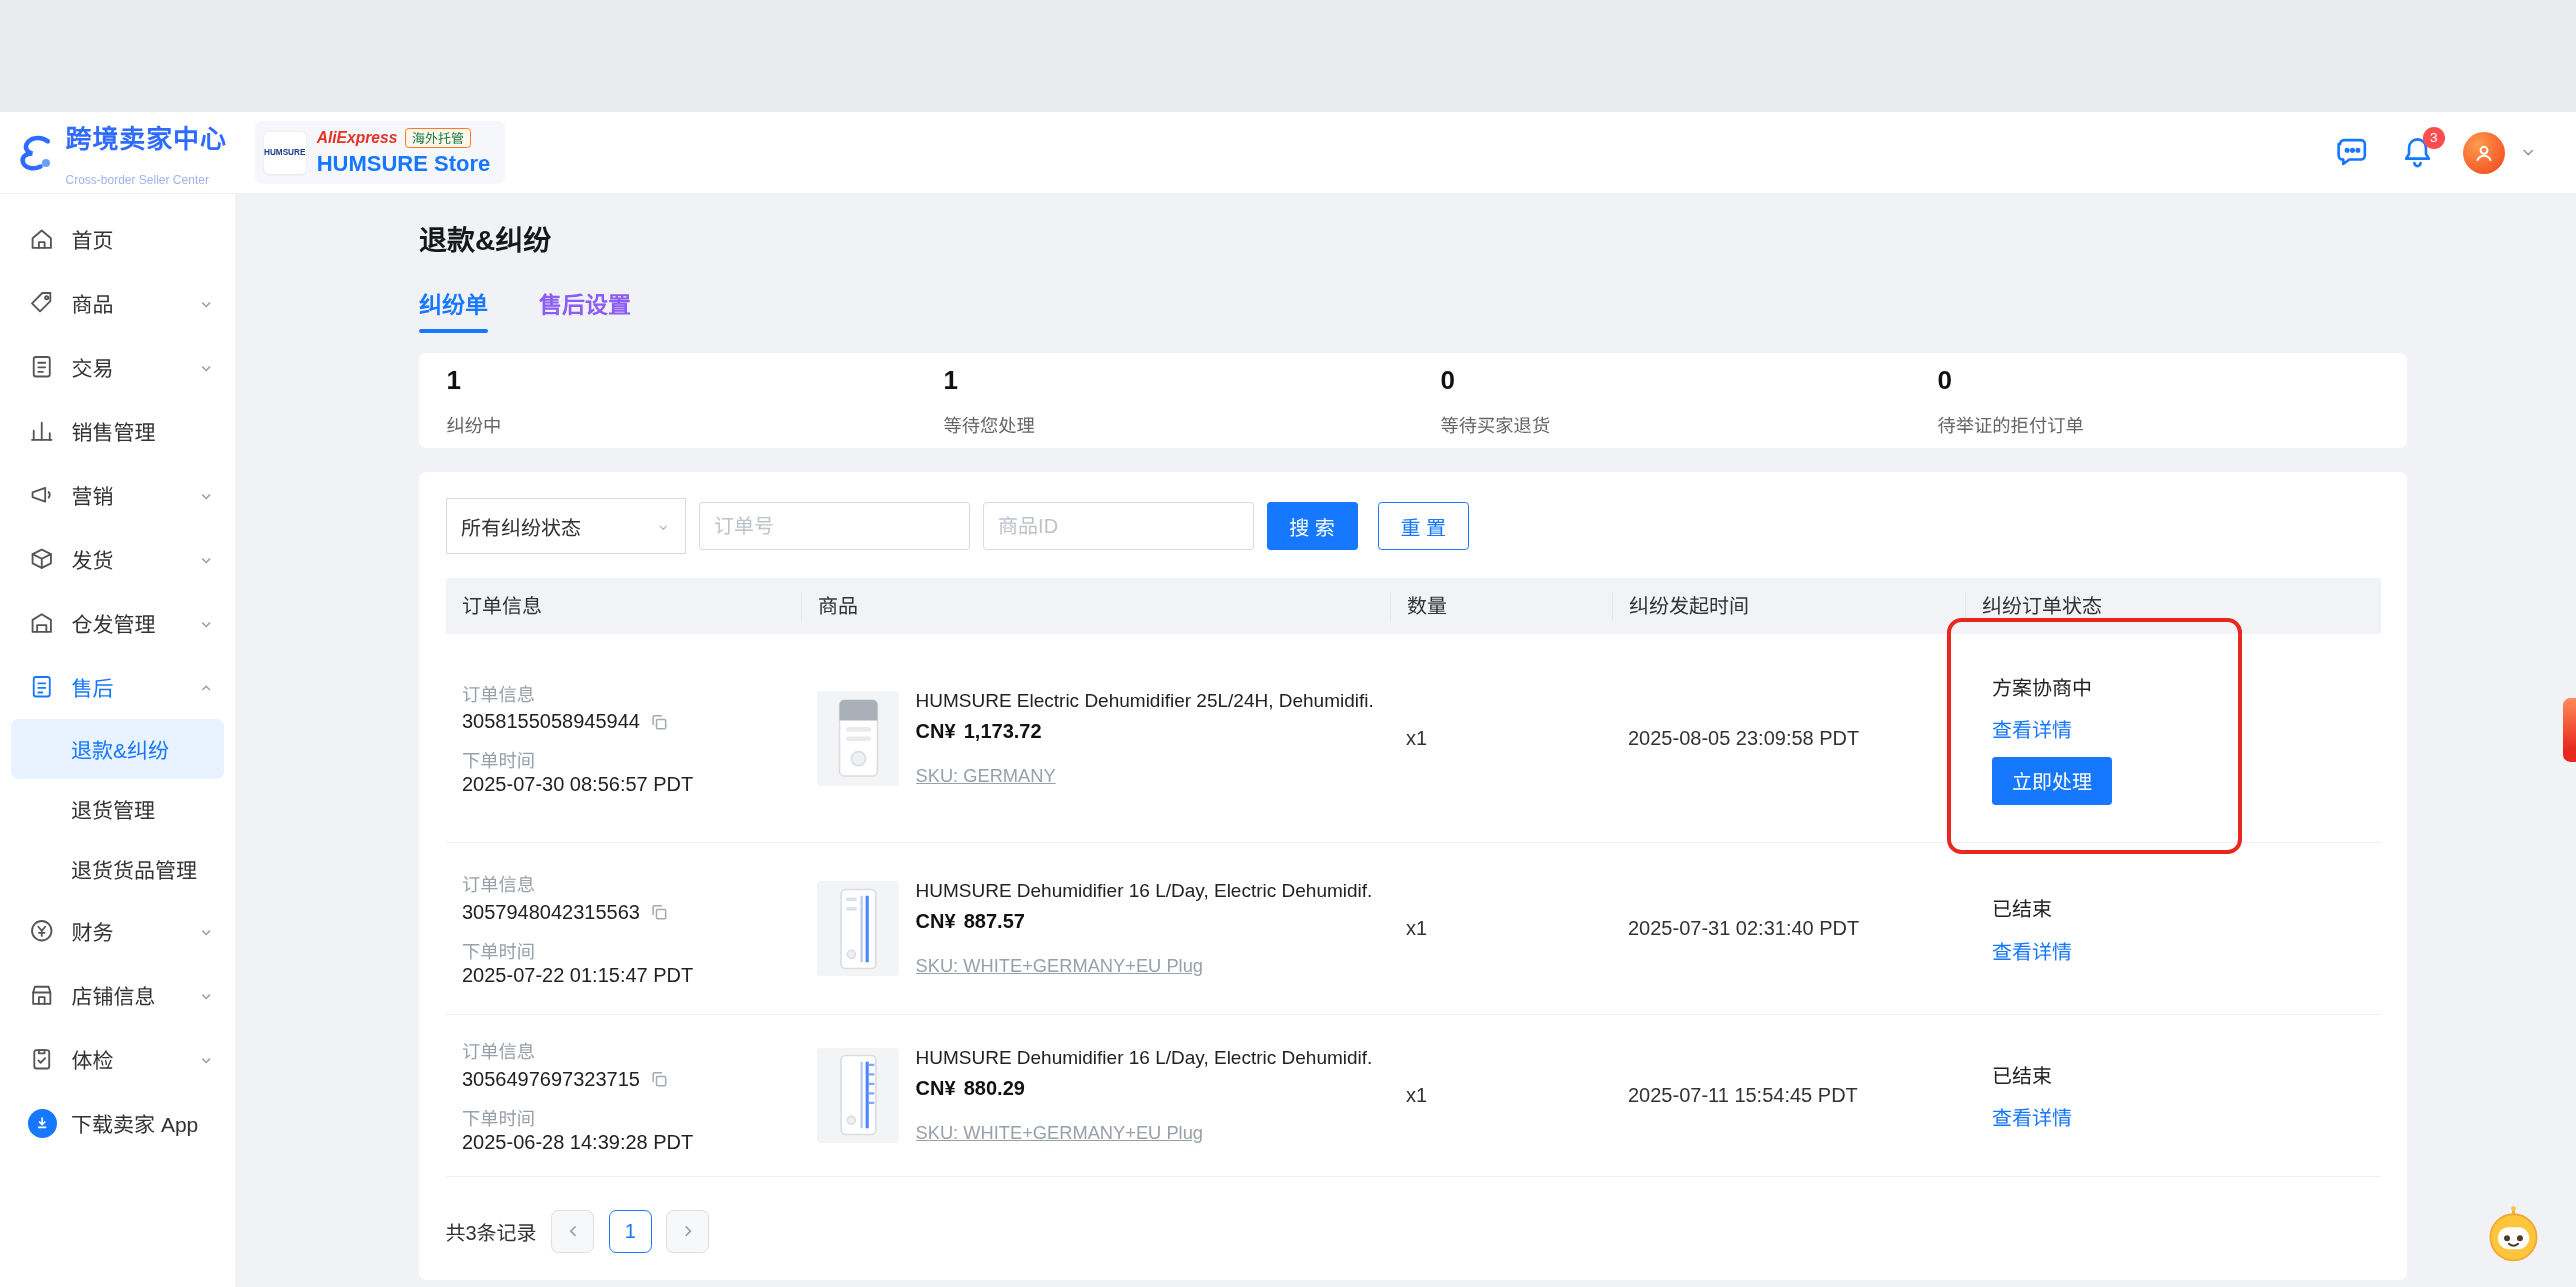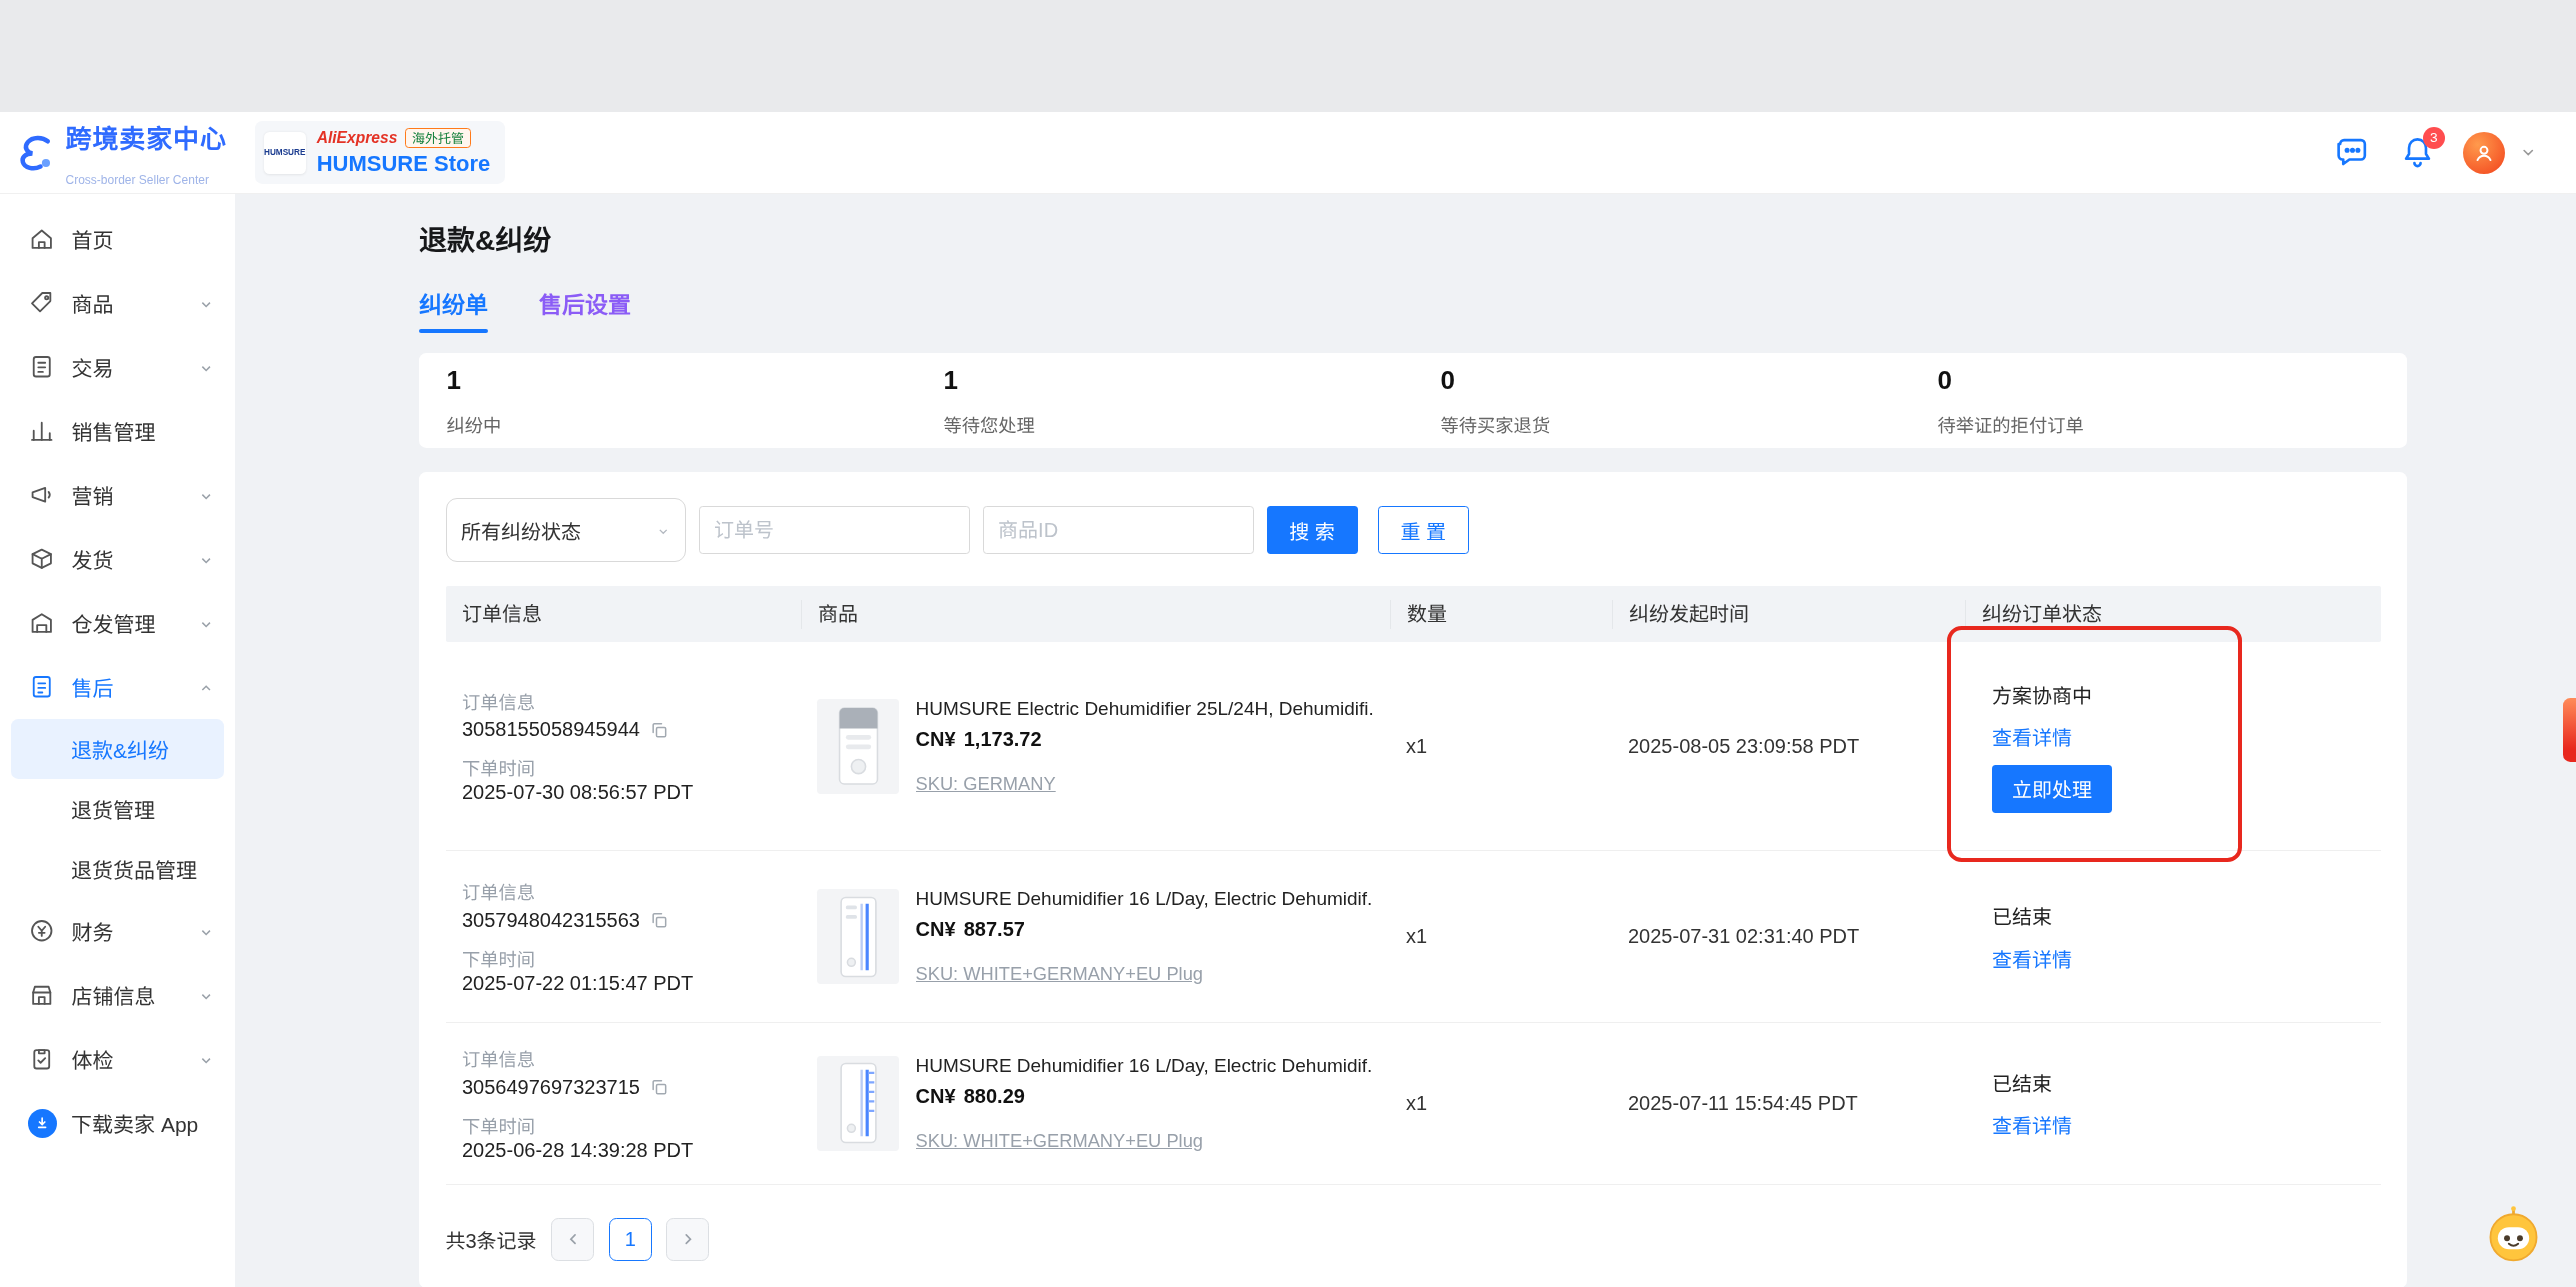--- a/index.html
+++ b/index.html
@@ -58,21 +58,21 @@
 
   
   .stats { background:#fff; border-radius:7.3px; display:flex; margin-top:20px; height:95px; align-items:center; }
   .stat { flex:1; padding-left:27.5px; cursor:pointer; }
   .stat .v { font-size:26px; font-weight:700; color:#111; }
   .stat .l { font-size:18.3px; color:#666; margin-top:15px; }
 
   
   .panel { background:#fff; border-radius:7.3px; margin-top:24px; padding:26px 26.5px 27.5px; }
   .filters { display:flex; gap:13px; align-items:center; }
-  .select { width:240px; height:64px; border:0.9px solid #d9d9d9; border-radius:11px; display:flex; align-items:center; justify-content:space-between; padding:0 13px 0 14.6px; font-size:20px; color:#333; background:#fff; cursor:pointer; }
+  .select { width:240px; height:56px; border:0.9px solid #d9d9d9; border-radius:0; display:flex; align-items:center; justify-content:space-between; padding:0 13px 0 14.6px; font-size:20px; color:#333; background:#fff; cursor:pointer; }
   .select .chev { width:16.5px; height:16.5px; color:#b3b9c0; }
   .select .chev svg { width:100%; height:100%; stroke:currentColor; fill:none; stroke-width:2; }
   .tinput { width:271px; height:48px; border:0.9px solid #d9d9d9; border-radius:3.7px; padding:0 14.6px; font-size:20px; color:#333; outline:none; }
   .tinput::placeholder { color:#bdc3cb; }
   .btn-primary { width:91px; height:48px; background:#1677ff; color:#fff; font-size:20px; border:none; border-radius:3.7px; cursor:pointer; }
   .btn-ghost { width:91px; height:48px; background:#fff; color:#1677ff; font-size:20px; border:0.9px solid #1677ff; border-radius:3.7px; cursor:pointer; margin-left:7.3px; }
 
   
   .table { margin-top:24px; }
   .thead, .trow { display:grid; grid-template-columns:355px 589px 222px 353px 417px; }

